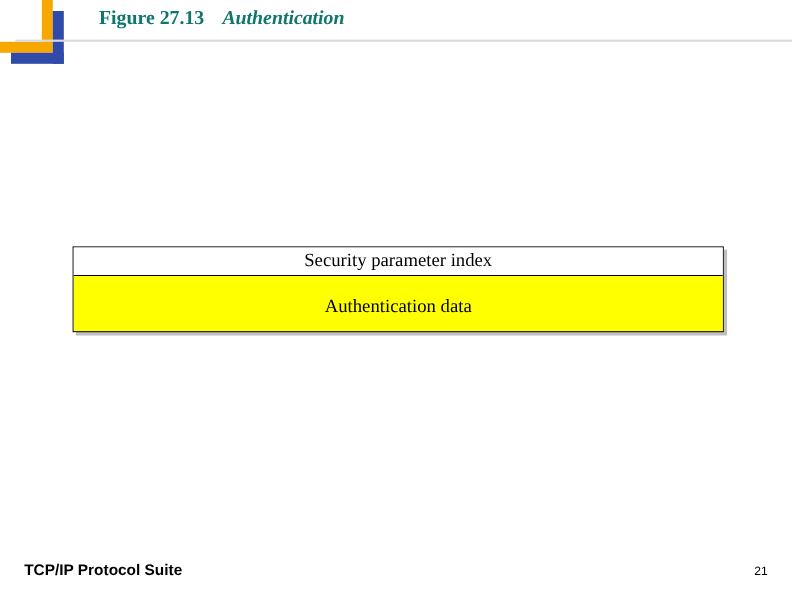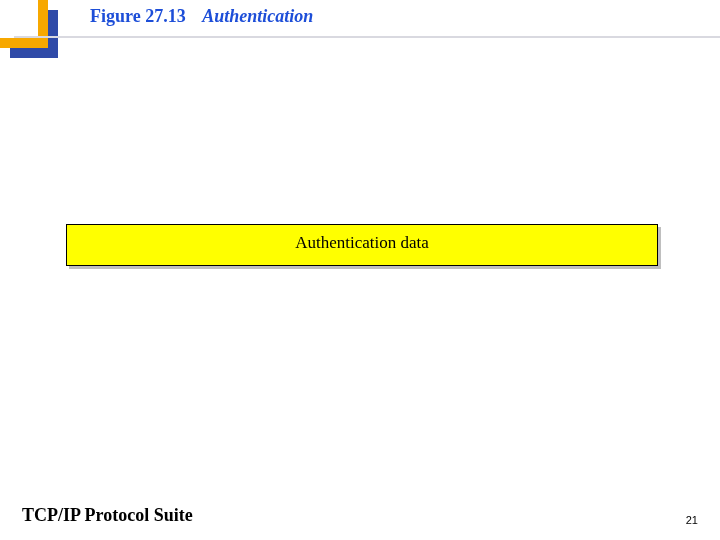--- a/index.html
+++ b/index.html
@@ -63,21 +63,21 @@
     height: 0;
     border-top: 2px solid #d9d9e0;
   }
 
   
   .caption {
     position: absolute;
     left: 90px;
     top: 6px;
     font-size: 18px;
-    color: #1d4ed8;
+    color: #0f766e;
     white-space: nowrap;
   }
   .caption .fig-label { font-weight: bold; font-style: normal; }
   .caption .fig-title { font-weight: bold; font-style: italic; margin-left: 12px; }
 
   
   .packet {
     position: absolute;
     left: 66px;
     top: 224px;
@@ -91,30 +91,30 @@
     font-size: 17px;
     color: #000;
   }
   .packet .row.spi {
     background: #ffffff;
     border-bottom: 1px solid #000;
     padding: 2px 0 3px 0;
   }
   .packet .row.auth {
     background: #ffff00;
-    padding: 8px 0 12px 0;
+    padding: 18px 0 12px 0;
   }
 
   
   .footer-left {
     position: absolute;
     left: 22px;
     bottom: 14px;
-    font-family: Liberation Serif, serif;
-    font-size: 18px;
+    font-family: Liberation Sans, sans-serif;
+    font-size: 14px;
     font-weight: bold;
     color: #000;
   }
   .footer-right {
     position: absolute;
     right: 22px;
     bottom: 14px;
     font-family: Tahoma, Arial, sans-serif;
     font-size: 11px;
     color: #000;
@@ -131,17 +131,18 @@
 </div>
 
 <div class="hr-soft"></div>
 
 <div class="caption">
   <span class="fig-label">Figure 27.13</span>
   <span class="fig-title">Authentication</span>
 </div>
 
 <div class="packet">
+  <div class="row spi">Security parameter index</div>
   <div class="row auth">Authentication data</div>
 </div>
 
 <div class="footer-left">TCP/IP Protocol Suite</div>
 <div class="footer-right">21</div>
 
 </body></html>

